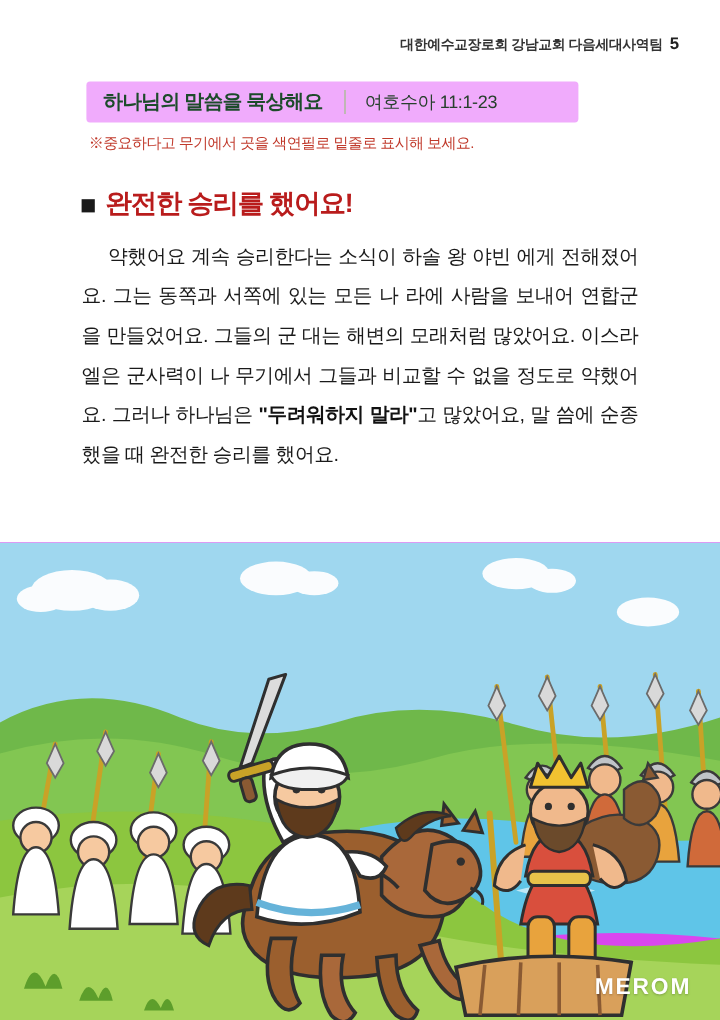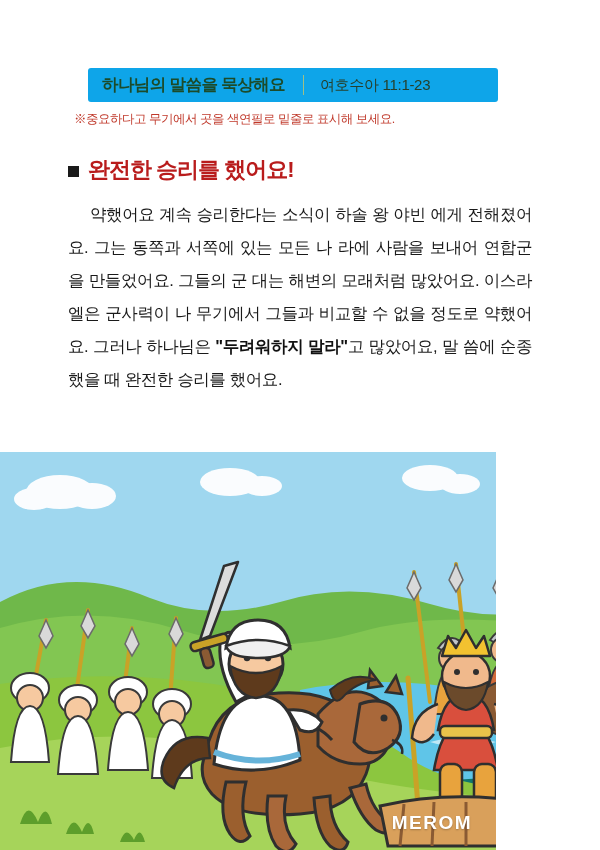--- a/index.html
+++ b/index.html
@@ -43,27 +43,26 @@
     color: #222222;
   }
 
   
   .titlebar {
     position: absolute;
     top: 68px;
     left: 72px;
     width: 410px;
     height: 34px;
-    background: #0ea5e9;
+    background: #f0abfc;
     border-radius: 3px;
     display: flex;
     align-items: center;
     box-sizing: border-box;
     padding: 0 14px;
-    margin-left: 16px;
   }
   .titlebar-main {
     font-size: 16.5px;
     font-weight: 700;
     color: #1c4b2a;
     letter-spacing: -0.6px;
     white-space: nowrap;
   }
   .titlebar-divider {
     width: 1px;
@@ -133,44 +132,48 @@
   .body-text .quote {
     font-weight: 700;
     color: #111111;
   }
 
   
   .illustration {
     position: absolute;
     left: 0;
     top: 452px;
-    width: 496px;
+    width: 600px;
     height: 398px;
     overflow: hidden;
-    background: #0f766e;
+    background: #d946ef;
   }
   .illustration svg {
     display: block;
   }
   .merom-label {
     position: absolute;
     right: 24px;
     bottom: 16px;
     font-size: 19px;
     font-weight: 700;
     color: #ffffff;
     letter-spacing: 1.5px;
     text-shadow: 0 1px 2px rgba(0,0,0,0.25);
   }
 </style>
 </head>
 <body>
 
 <div class="page">
 
+  <div class="header">
+    <span class="header-church">대한예수교장로회 강남교회 다음세대사역팀</span>
+    <span class="header-page">5</span>
+  </div>
 
   <div class="titlebar">
     <span class="titlebar-main">하나님의 말씀을 묵상해요</span>
     <span class="titlebar-divider"></span>
     <span class="titlebar-ref">여호수아 11:1-23</span>
   </div>
 
   <div class="instruction">※중요하다고 무기에서 곳을 색연필로 밑줄로 표시해 보세요.</div>
 
   <div class="section-heading">

